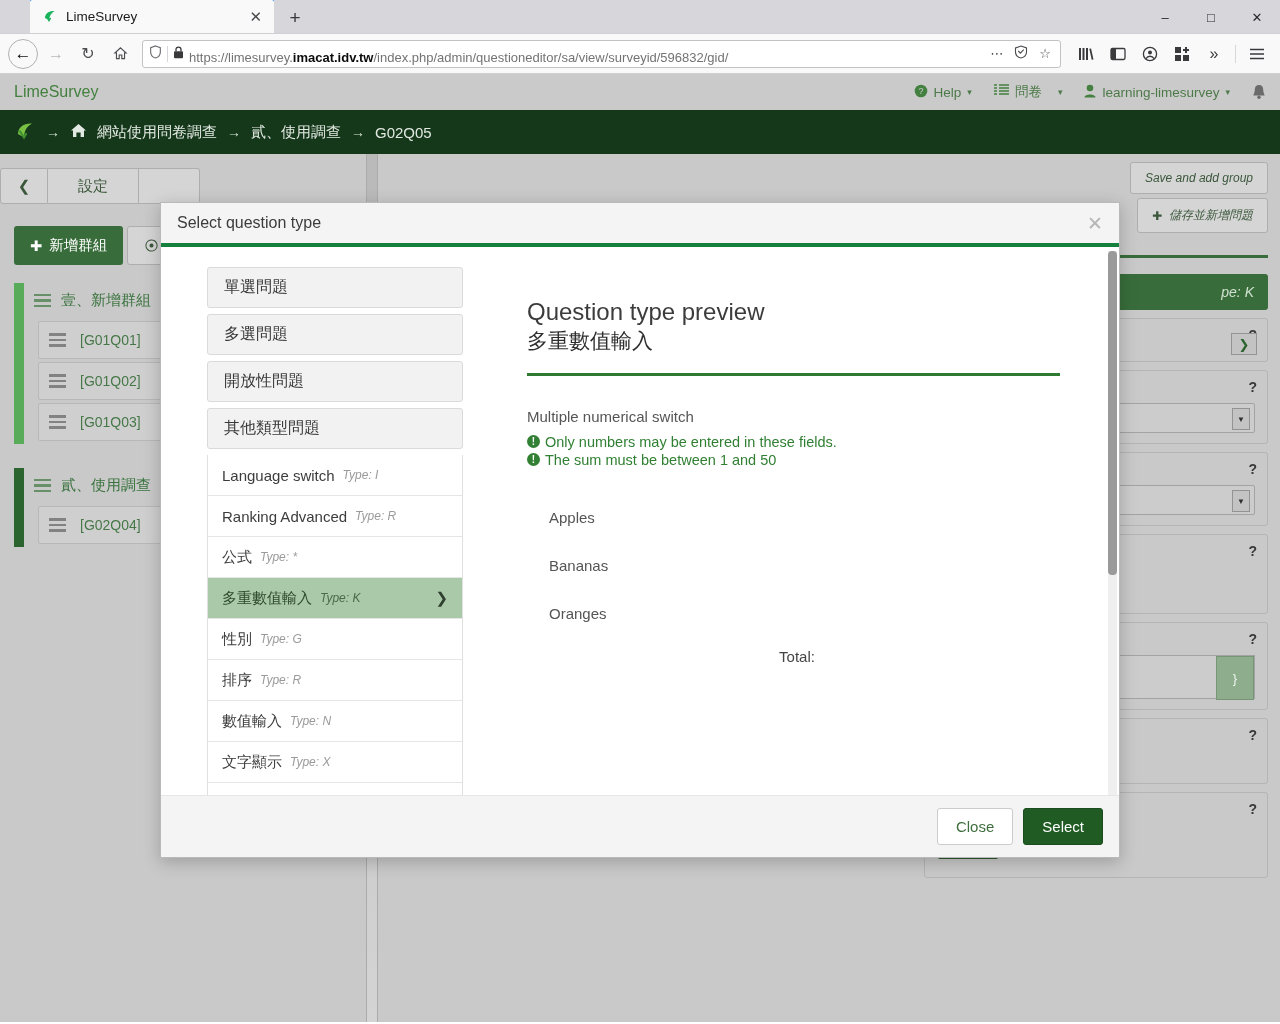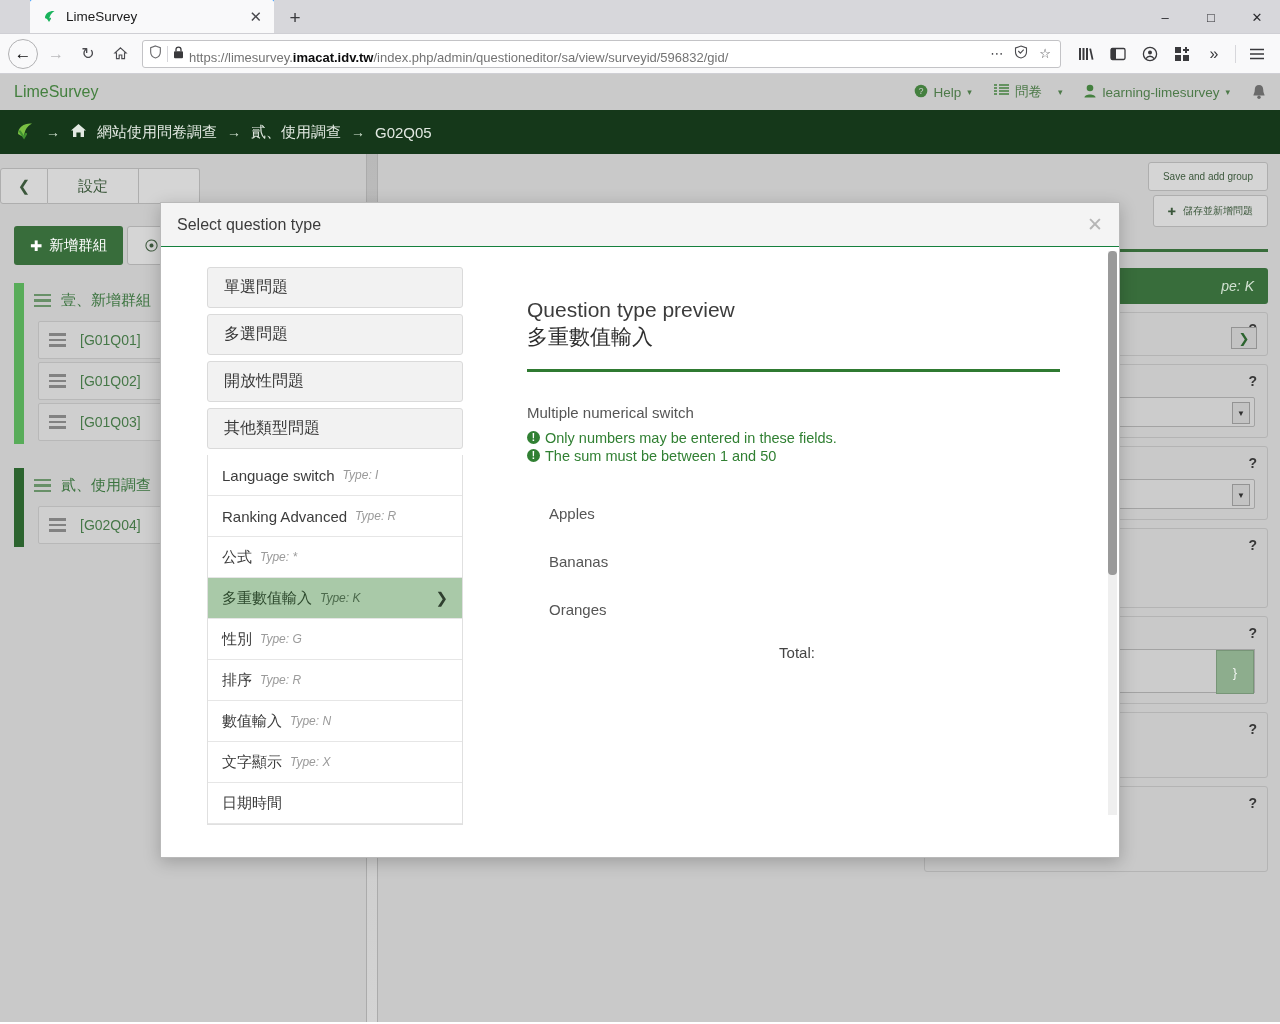--- a/index.html
+++ b/index.html
@@ -168,22 +168,22 @@
   .grip i { width: 5px; height: 5px; background: #2d5a2d; display: block; }
 
   
   .ls-right {
     position: absolute; right: 0; top: 0; width: 368px; height: 868px;
     background: #c6c6c6; padding: 8px 12px 0 12px; overflow: hidden;
   }
   .right-top-btns { display: flex; flex-direction: column; align-items: flex-end; gap: 4px; }
   .rbtn {
     background: #d3d3d3; border: 1px solid #a9a9a9; border-radius: 3px;
-    color: #2f4d2f; font-size: 10px; padding: 8px 14px;
-    display: flex; align-items: center; gap: 7px;
+    color: #2f4d2f; font-size: 12px; padding: 8px 14px;
+    display: flex; align-items: center; gap: 7px; font-style: italic;
   }
   .green-title-rule { height: 3px; background: #2c642f; margin: 22px 0 0 0; }
   .type-chip {
     margin-top: 16px; background: #2c642f; color: #cfe0cf;
     font-size: 14px; font-style: italic; padding: 10px 14px; border-radius: 3px;
     text-align: right;
   }
   .setting-card {
     margin-top: 8px; background: #c6c6c6;
     border: 1px solid #b0b0b0; border-radius: 3px; padding: 10px 12px;
@@ -231,21 +231,21 @@
     position: absolute; left: 0; top: 0; width: 1280px; height: 868px;
     background: rgba(255,255,255,0.06);
   }
   .modal {
     position: absolute; left: 160px; top: 48px; width: 960px; height: 656px;
     background: #ffffff; border: 1px solid #b9b9b9;
     box-shadow: 0 4px 16px rgba(0,0,0,0.22);
     display: flex; flex-direction: column;
   }
   .modal-header {
-    height: 44px; background: #f4f4f4; border-bottom: 1px solid #15803d;
+    height: 44px; background: #f4f4f4; border-bottom: 4px solid #15803d;
     display: flex; align-items: center; padding: 0 16px;
   }
   .modal-title { font-size: 16px; color: #3c3c3c; }
   .modal-close { margin-left: auto; color: #b6b6b6; font-size: 19px; }
   .modal-body { flex: 1; display: flex; position: relative; overflow: hidden; }
   .modal-scrollarea {
     flex: 1; display: flex; overflow: hidden; position: relative;
   }
 
   .type-col { width: 310px; flex: 0 0 310px; padding: 20px 8px 0 46px; }
@@ -261,21 +261,21 @@
     font-size: 15px; color: #4a4a4a; background: #ffffff;
   }
   .type-item .tname { color: #3c3c3c; }
   .type-item .ttype { font-size: 12px; font-style: italic; color: #9a9a9a; }
   .type-item.selected { background: #a9c9a8; }
   .type-item.selected .tname { color: #2e4a2e; }
   .type-item.selected .ttype { color: #4c6a4c; }
   .type-item .chev { margin-left: auto; font-size: 15px; color: #2f3f2f; font-weight: bold; }
 
   .preview-col { flex: 1; padding: 50px 40px 0 56px; }
-  .pv-title { font-size: 21px; color: #3c3c3c; line-height: 1.28; }
+  .pv-title { font-size: 24px; color: #3c3c3c; line-height: 1.28; }
   .pv-subtitle { font-size: 21px; color: #2e2e2e; line-height: 1.28; }
   .pv-rule { height: 3px; background: #2f7a31; margin: 18px 0 0 0; width: 533px; }
   .pv-qtext { margin-top: 32px; font-size: 15px; color: #555; }
   .pv-tip { margin-top: 9px; font-size: 14.5px; color: #318033; display: flex; align-items: center; gap: 5px; }
   .tip-ico {
     width: 13px; height: 13px; border-radius: 50%; background: #318033;
     color: #fff; font-size: 10px; font-weight: bold; line-height: 13px;
     text-align: center; flex: 0 0 13px;
   }
   .pv-rows { margin-top: 26px; }
@@ -705,16 +705,20 @@
               <div class="pv-total">Total:</div>
             </div>
           </div>
 
           <div class="modal-vscroll">
             <div class="thumb"></div>
           </div>
         </div>
       </div>
 
+      <div class="modal-footer">
+        <div class="mf-btn close">Close</div>
+        <div class="mf-btn select">Select</div>
+      </div>
     </div>
 
   </div>
 </div>
 
 </body></html>

